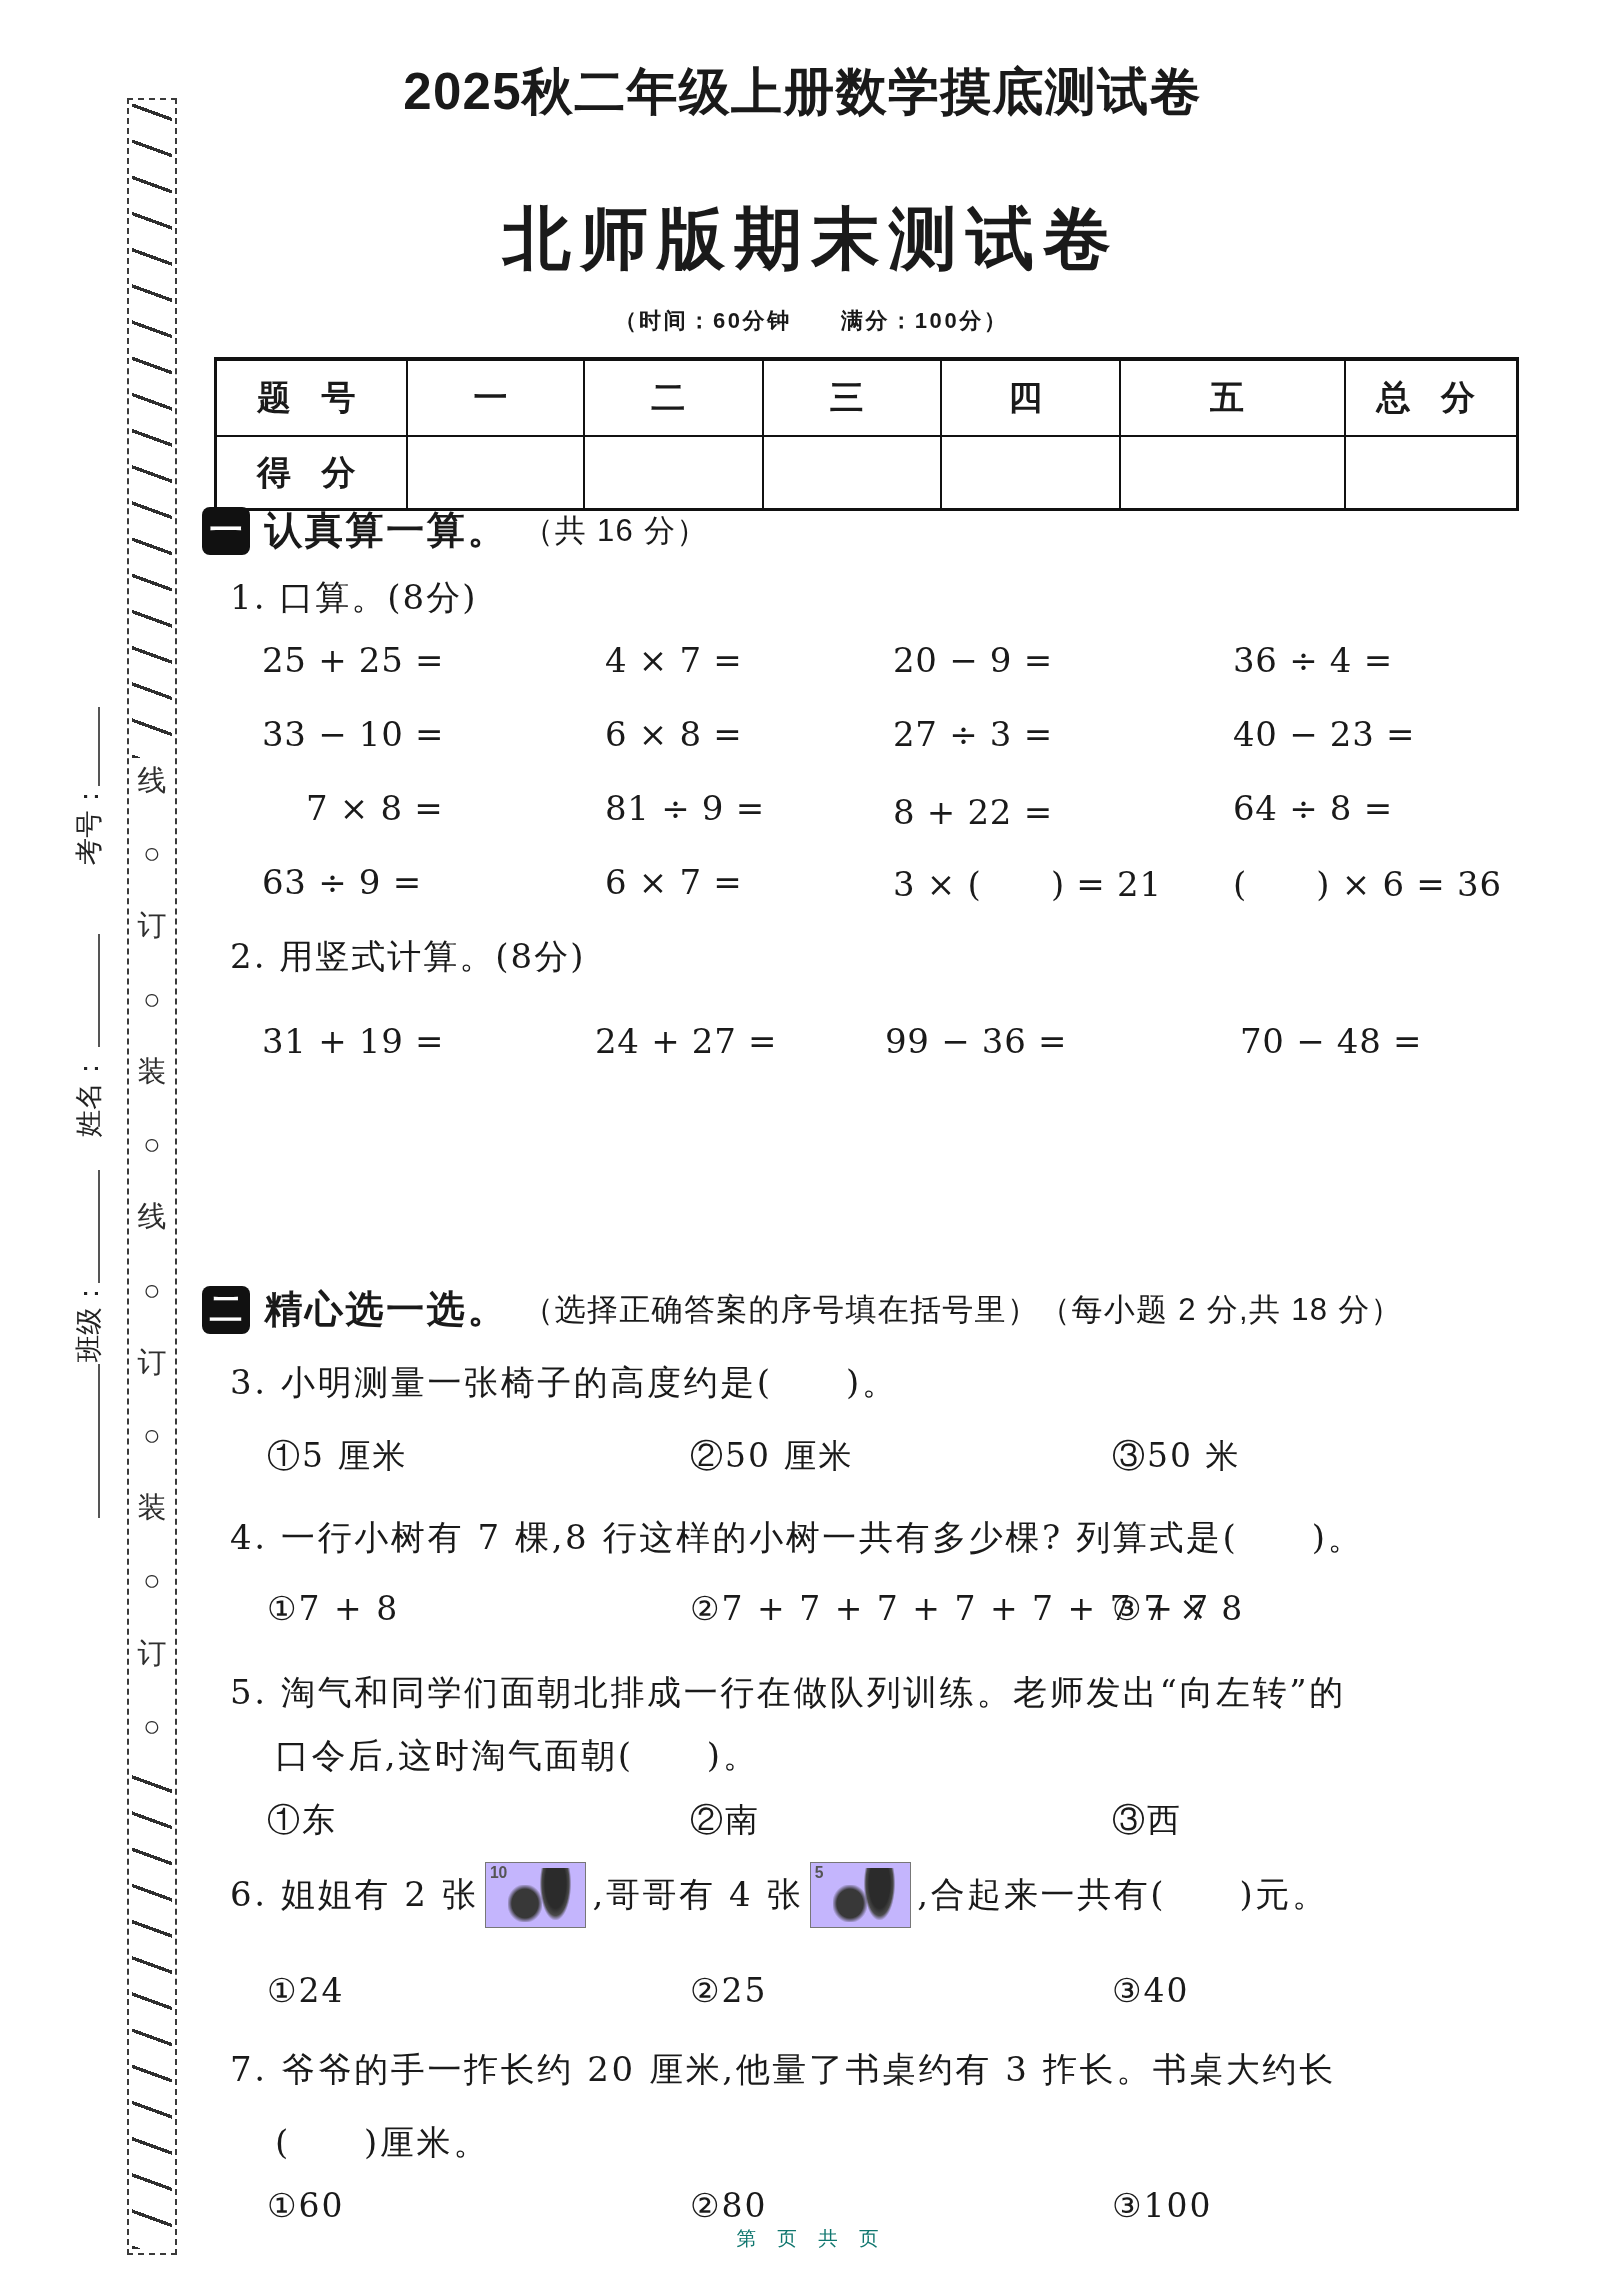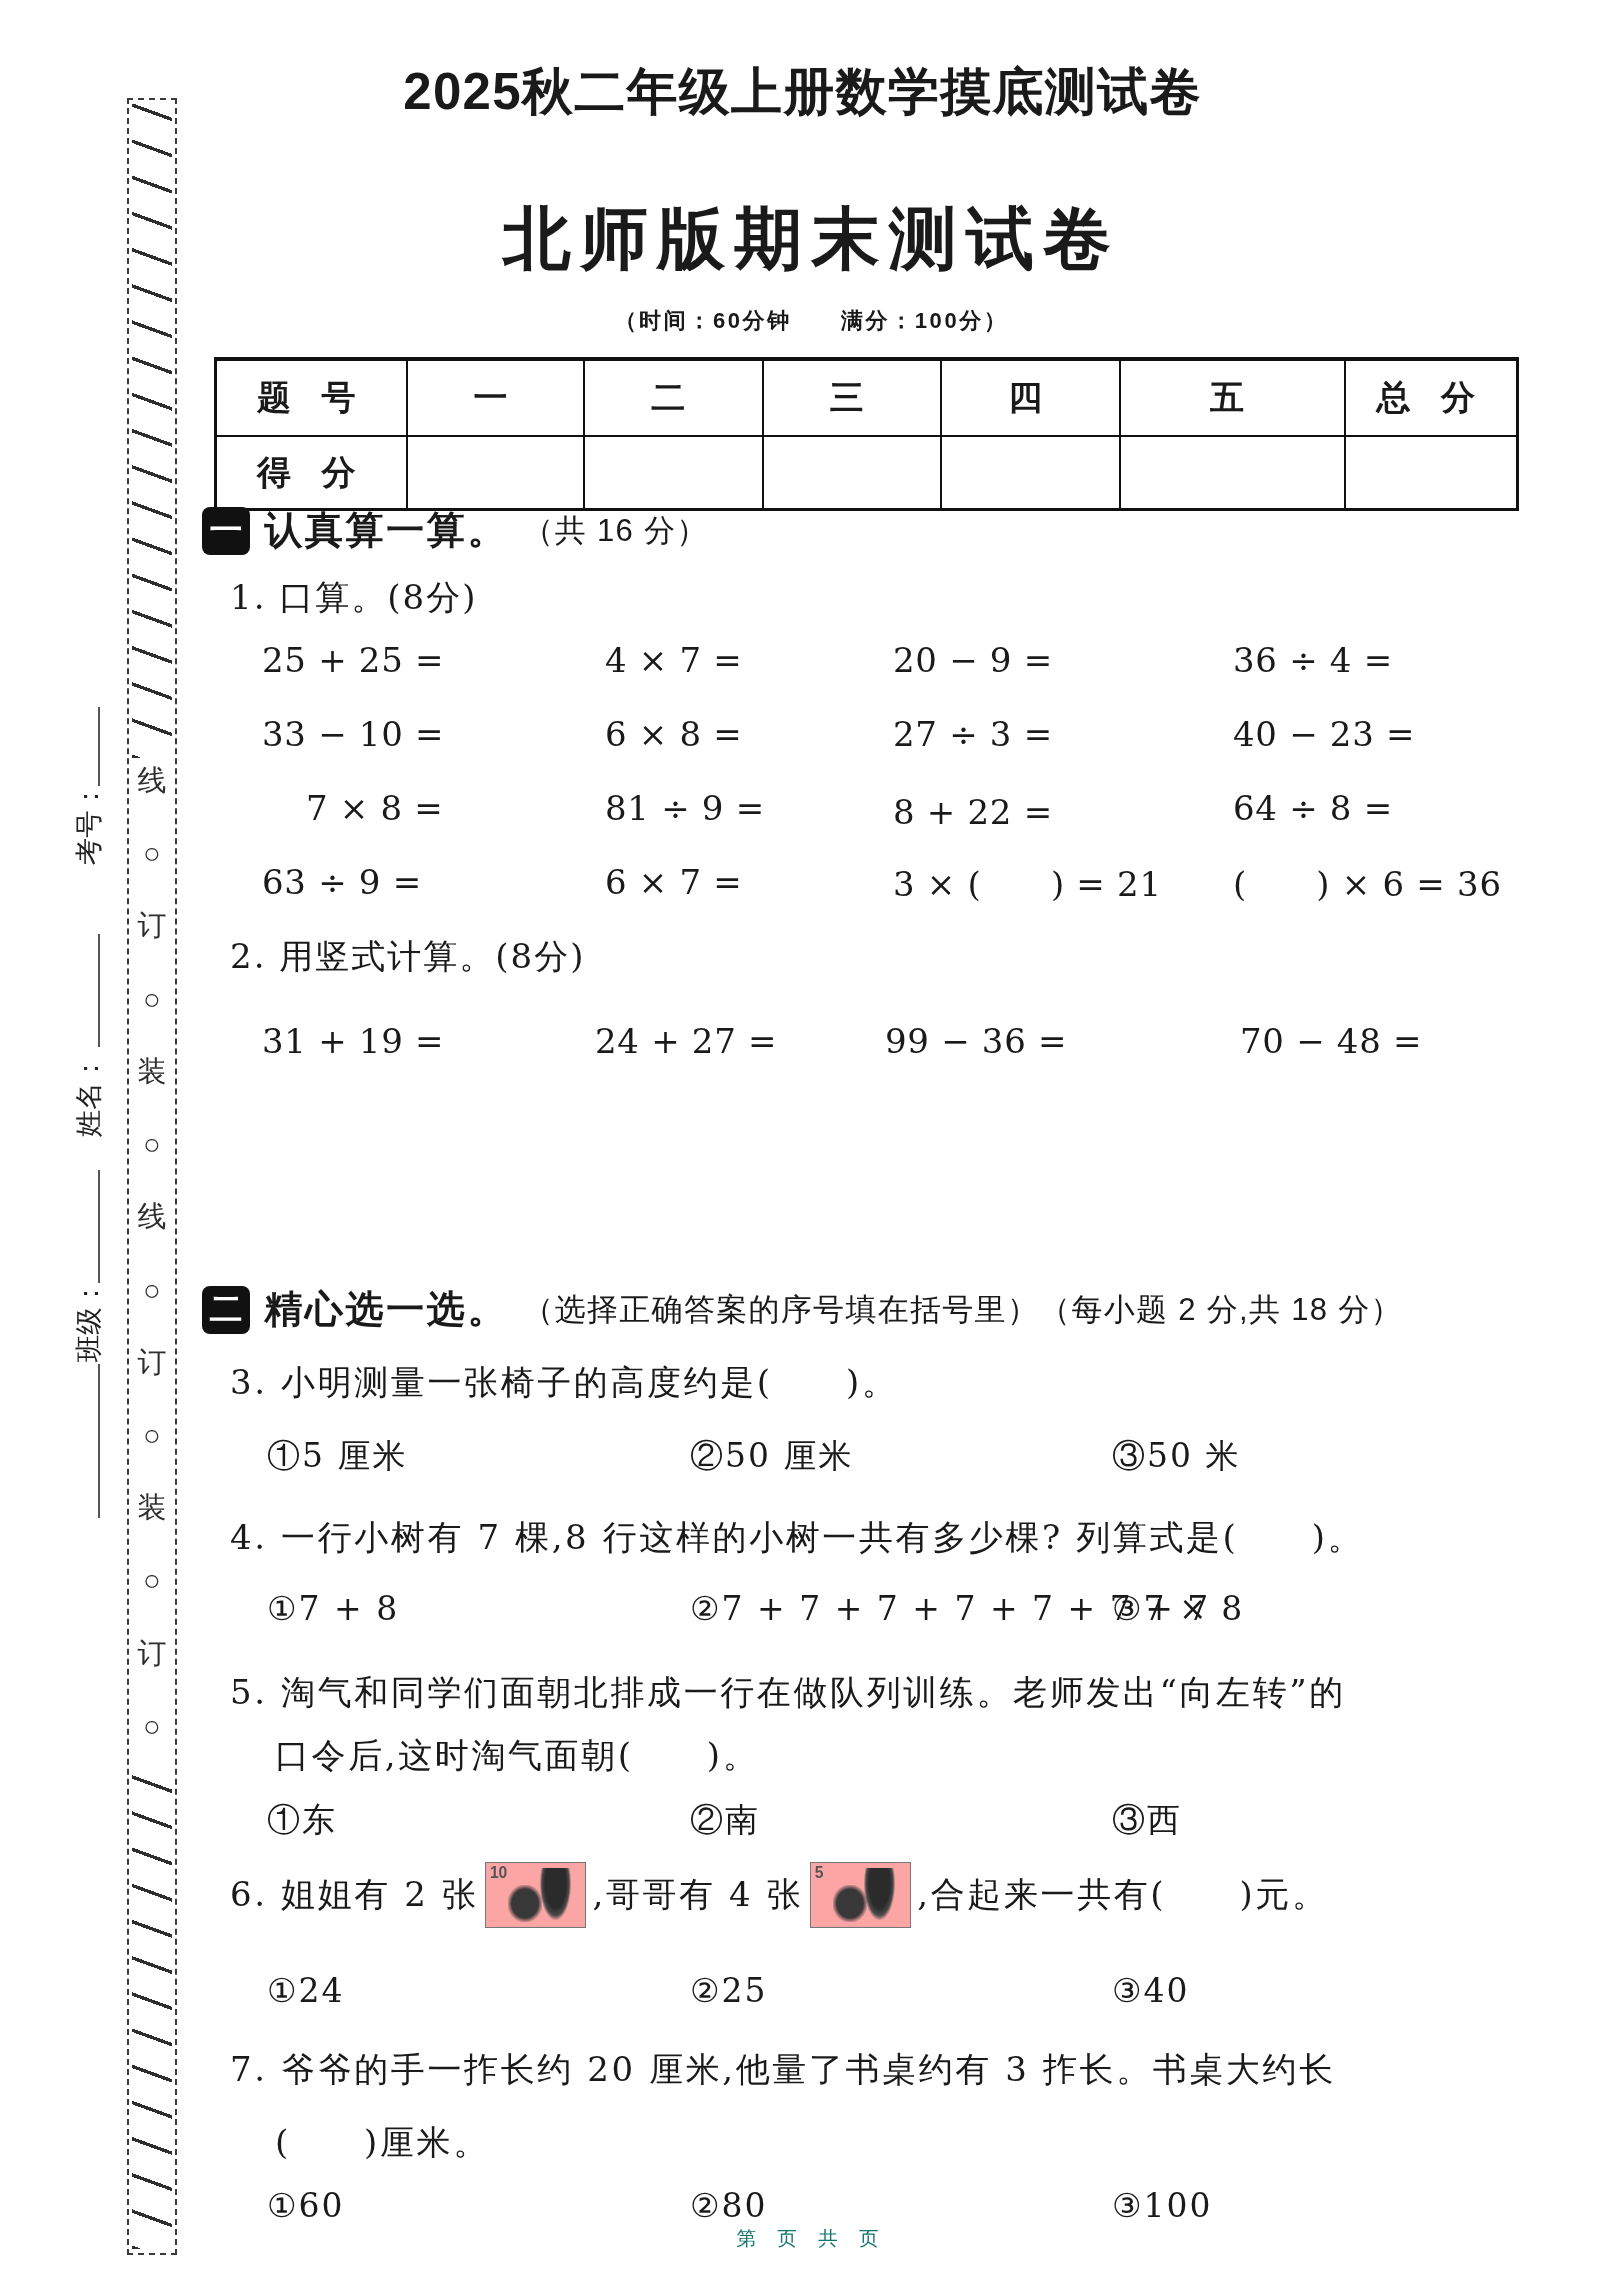--- a/index.html
+++ b/index.html
@@ -55,21 +55,21 @@
             font-family:"Liberation Sans",sans-serif;}
 
   
   .qlabel{font-size:34px;letter-spacing:2px;}
   .expr{font-size:34px;letter-spacing:0.7px;white-space:nowrap;}
   .qtext{font-size:34px;letter-spacing:2.6px;white-space:nowrap;}
   .opt{font-size:33px;letter-spacing:2px;white-space:nowrap;}
 
   
   .q6row{display:flex;align-items:center;}
-  .banknote{display:inline-block;width:99px;height:64px;background:#fca5a5;
+  .banknote{display:inline-block;width:99px;height:64px;background:#c4b5fd;
             border:1.3px solid #777;position:relative;margin:0 6.5px;flex:0 0 auto;}
   .bn-portrait{position:absolute;right:14.4px;top:5.2px;width:31px;height:52px;
                background:radial-gradient(ellipse at 50% 30%,#2b2b2b 0 48%,#4a4a4a 62%,transparent 72%);}
   .bn-blob{position:absolute;left:22px;top:22px;width:34px;height:37px;
            background:radial-gradient(ellipse at 50% 50%,#383838 0 55%,transparent 75%);}
   .bn-num{position:absolute;left:3.9px;top:1.3px;font-size:15.7px;color:#555;font-weight:bold;
           font-family:"Liberation Sans",sans-serif;}
 
   .footer{left:0;right:0;top:2225px;text-align:center;font-size:19.6px;color:#0f766e;
           letter-spacing:7.9px;font-family:"Liberation Sans",sans-serif;}

